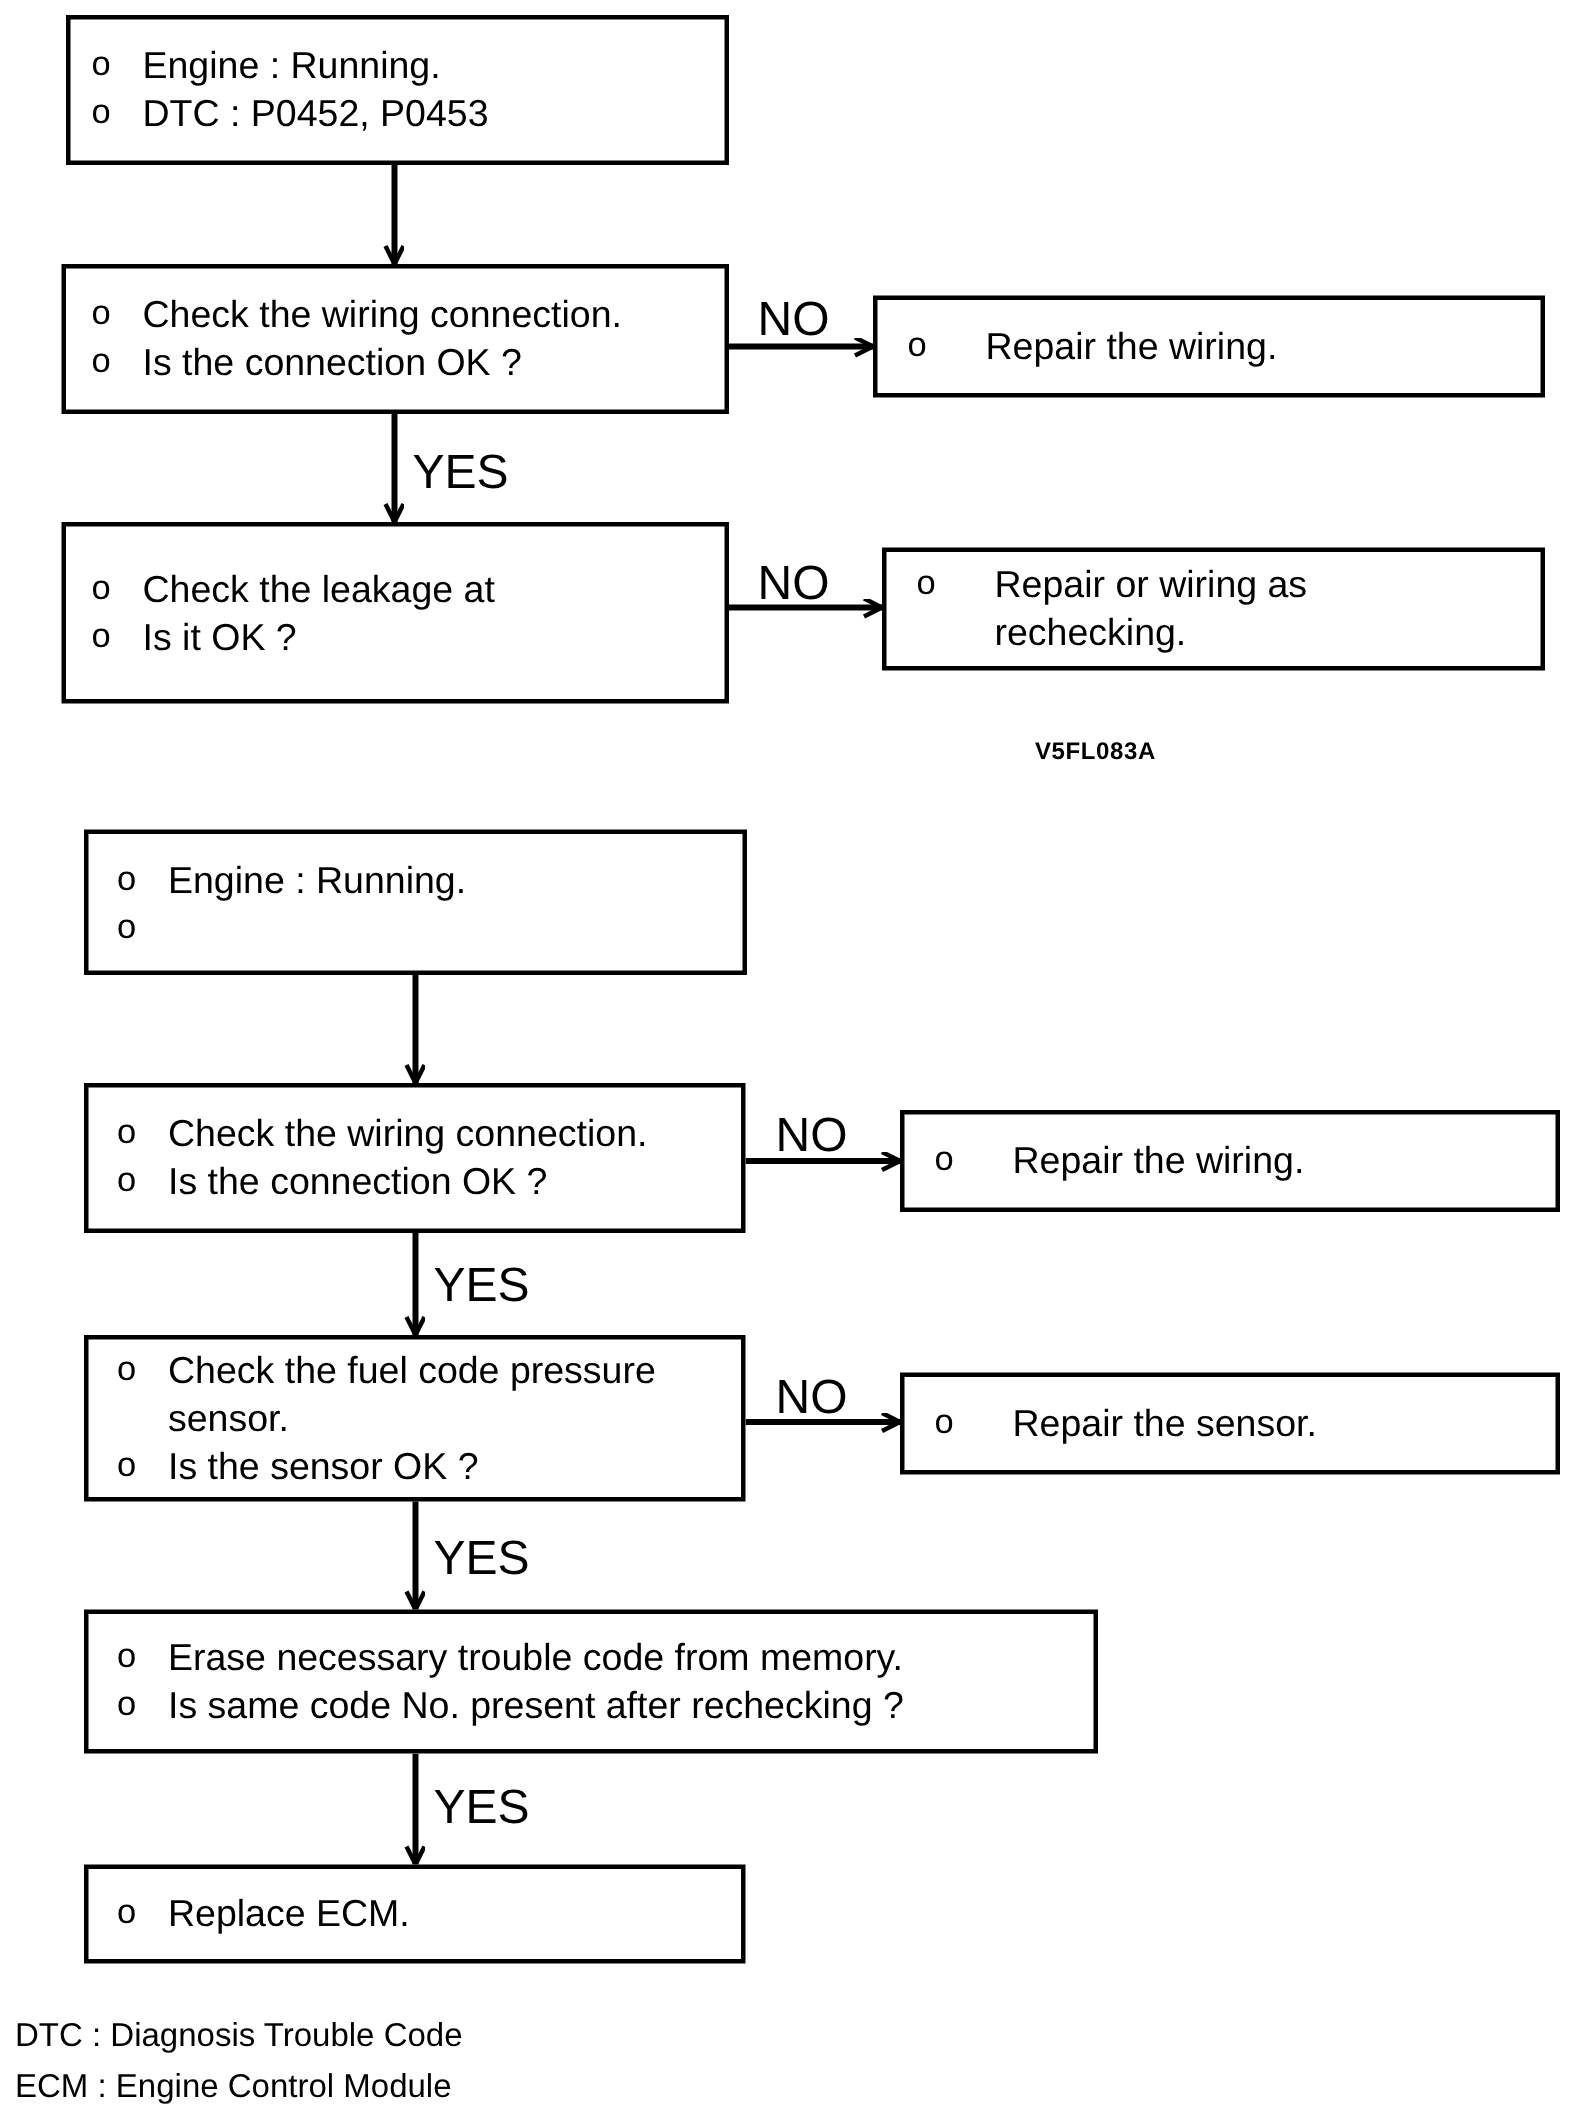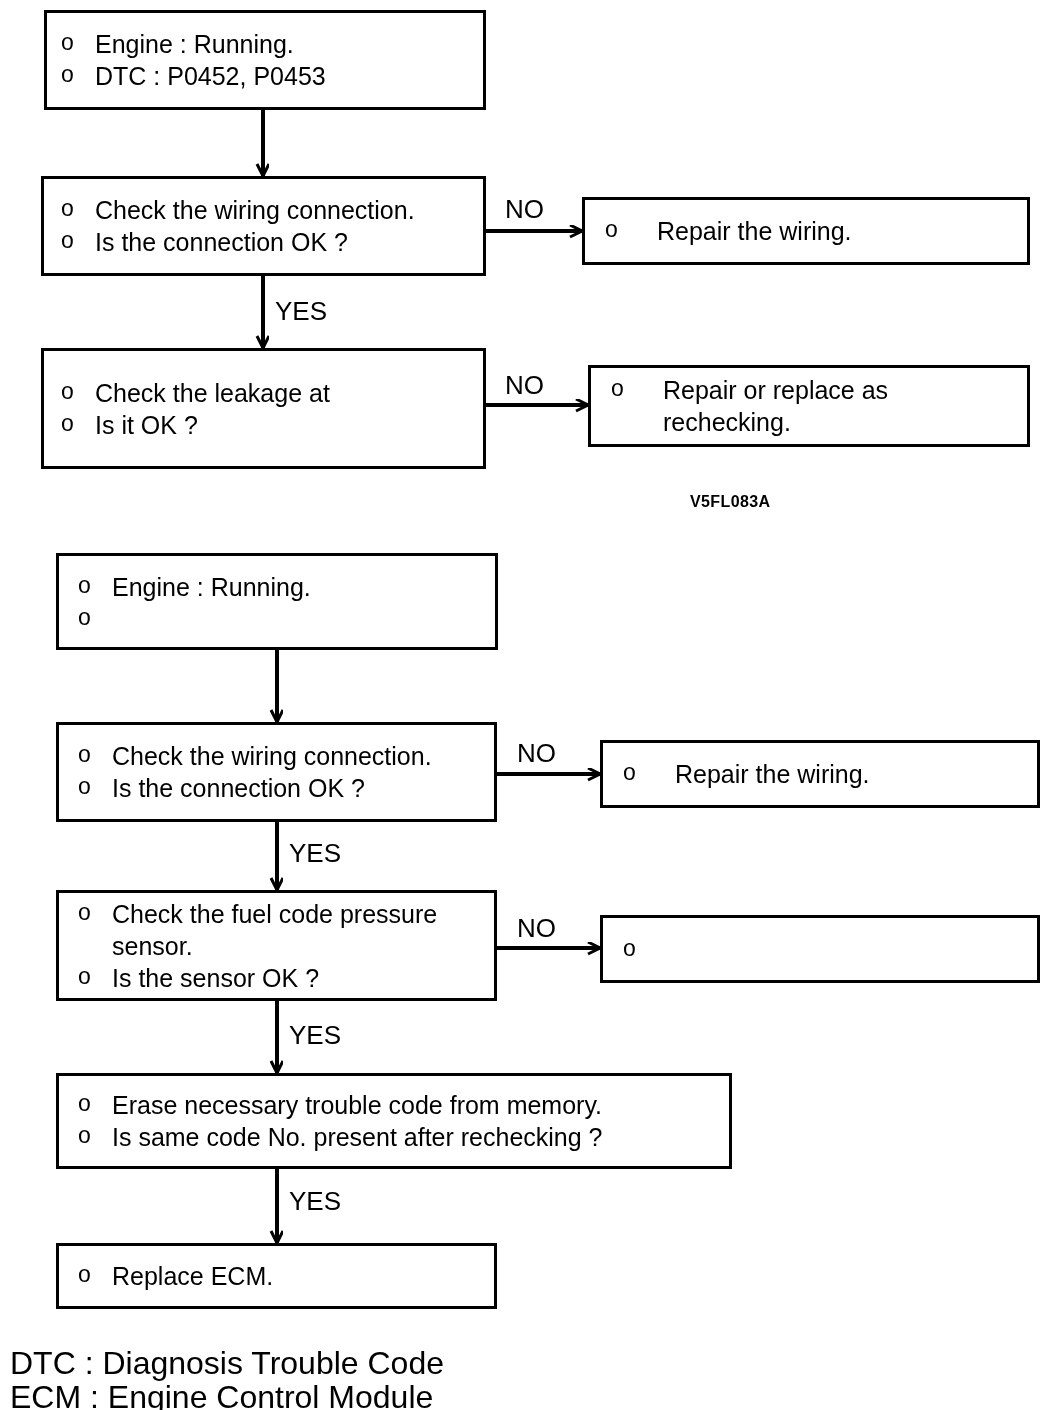--- a/index.html
+++ b/index.html
@@ -41,34 +41,34 @@
     display: inline-block;
     width: 34px;
     flex: 0 0 34px;
     font-size: 23px;
     line-height: 1.28;
   }
   .txt { display: inline-block; }
   .pad { padding-left: 18px; }
   .edge-label {
     position: absolute;
-    font-size: 26px;
+    font-size: 32px;
     line-height: 1;
     white-space: pre;
   }
   .caption {
     position: absolute;
     font-size: 16px;
     font-weight: bold;
     letter-spacing: 0.4px;
     white-space: pre;
   }
   .legend {
     position: absolute;
-    font-size: 32px;
+    font-size: 22px;
     line-height: 1.32;
     white-space: pre;
   }
   svg.conn {
     position: absolute;
     left: 0; top: 0;
     width: 1056px;
     height: 1410px;
     pointer-events: none;
   }
@@ -142,21 +142,21 @@
     </div>
     <div class="line">
       <span class="bullet">o</span>
       <span class="txt">Is it OK ?</span>
     </div>
   </div>
 
   <div class="box" style="left:588px; top:365px; width:442px; height:82px; padding:6px 0 6px 20px;">
     <div class="line">
       <span class="bullet">o</span>
-      <span class="txt pad">Repair or replace as</span>
+      <span class="txt pad">Repair or wiring as</span>
     </div>
     <div class="line">
       <span class="bullet"></span>
       <span class="txt pad">rechecking.</span>
     </div>
   </div>
 
   <div class="edge-label" style="left:505px; top:196px;">NO</div>
   <div class="edge-label" style="left:275px; top:298px;">YES</div>
   <div class="edge-label" style="left:505px; top:372px;">NO</div>
@@ -202,20 +202,21 @@
     </div>
     <div class="line">
       <span class="bullet">o</span>
       <span class="txt">Is the sensor OK ?</span>
     </div>
   </div>
 
   <div class="box" style="left:600px; top:915px; width:440px; height:68px; padding-left:20px;">
     <div class="line">
       <span class="bullet">o</span>
+      <span class="txt pad">Repair the sensor.</span>
     </div>
   </div>
 
   <div class="box" style="left:56px; top:1073px; width:676px; height:96px; padding:10px 0 10px 19px;">
     <div class="line">
       <span class="bullet">o</span>
       <span class="txt">Erase necessary trouble code from memory.</span>
     </div>
     <div class="line">
       <span class="bullet">o</span>

